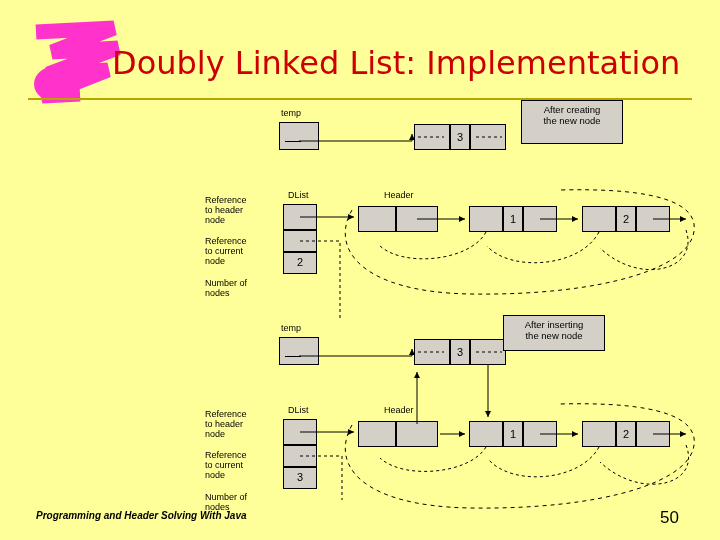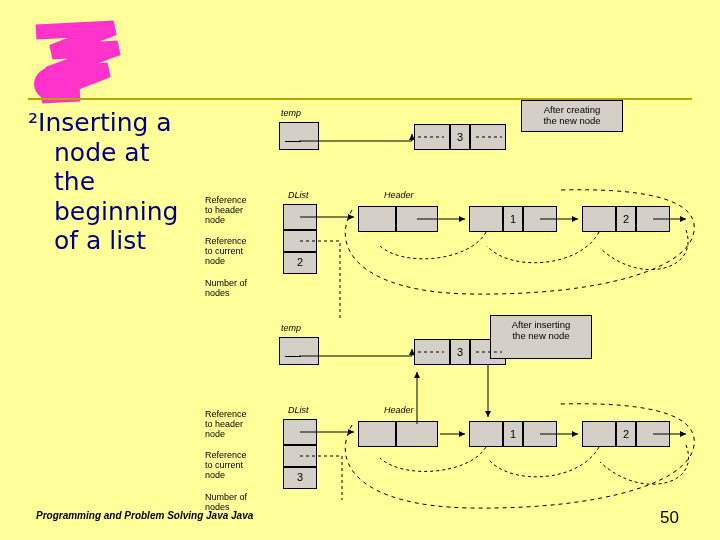--- a/index.html
+++ b/index.html
@@ -73,21 +73,21 @@
     color:#000000;
     text-align:center;
   }
   .lbl {
     position:absolute;
     font-size:9px;
     color:#000000;
     text-align:left;
     line-height:1.12;
   }
-  .lbl.l { text-align:left;font-style:italic; }
+  .lbl.l { text-align:left; }
   .note {
     position:absolute;
     background:#d4d0c8;
     border:1px solid #000000;
     font-size:9.5px;
     color:#000000;
     text-align:center;
     line-height:1.2;
     padding-top:3px;
     box-sizing:border-box;
@@ -100,43 +100,37 @@
 
 <div class="slide">
 
   <div class="logo">
     <svg viewBox="0 0 108 88" width="108" height="88">
       <path d="M14,14 L92,10 L30,34 L96,30 L26,56 L86,52 L20,78 L58,76" stroke="#ff33cc" stroke-width="15" fill="none" stroke-linecap="butt" stroke-linejoin="miter"></path>
       <ellipse cx="34" cy="66" rx="22" ry="18" fill="#ff33cc"></ellipse>
     </svg>
   </div>
 
+  <div class="title">Doubly Linked List: Implementation</div>
   <div class="title-rule"></div>
 
-  <div class="bullet">
-    <span class="mark">²</span><span>Inserting a</span>
-    <span class="ind">node at</span>
-    <span class="ind">the</span>
-    <span class="ind">beginning</span>
-    <span class="ind">of a list</span>
-  </div>
 
   <div class="dg">
 
     <div class="lbl l" style="left:281px; top:108px; width:60px;">temp</div>
 
     <div class="box" style="left:279px; top:122px; width:40px; height:28px;"></div>
     <div class="hline" style="left:285px; top:141px; width:16px;"></div>
 
     <div class="box" style="left:414px; top:124px; width:36px; height:26px;"></div>
     <div class="box" style="left:450px; top:124px; width:20px; height:26px;"></div>
     <div class="box" style="left:470px; top:124px; width:36px; height:26px;"></div>
     <div class="cell-val" style="left:450px; top:131px; width:20px;">3</div>
 
-    <div class="note" style="left:521px; top:100px; width:102px; height:32px;">
+    <div class="note" style="left:521px; top:100px; width:102px; height:44px;">
       <div>After creating</div>
       <div>the new node</div>
     </div>
 
     <div class="lbl" style="left:205px; top:195px; width:62px;">
       <div>Reference</div>
       <div>to header</div>
       <div>node</div>
     </div>
     <div class="lbl" style="left:205px; top:236px; width:62px;">
@@ -175,21 +169,21 @@
     <div class="lbl l" style="left:281px; top:323px; width:60px;">temp</div>
 
     <div class="box" style="left:279px; top:337px; width:40px; height:28px;"></div>
     <div class="hline" style="left:285px; top:356px; width:16px;"></div>
 
     <div class="box" style="left:414px; top:339px; width:36px; height:26px;"></div>
     <div class="box" style="left:450px; top:339px; width:20px; height:26px;"></div>
     <div class="box" style="left:470px; top:339px; width:36px; height:26px;"></div>
     <div class="cell-val" style="left:450px; top:346px; width:20px;">3</div>
 
-    <div class="note" style="left:490px; top:315px; width:102px; height:44px;text-align:center;">
+    <div class="note" style="left:503px; top:315px; width:102px; height:36px;text-align:center;">
       <div>After inserting</div>
       <div>the new node</div>
     </div>
 
     <div class="lbl" style="left:205px; top:409px; width:62px;">
       <div>Reference</div>
       <div>to header</div>
       <div>node</div>
     </div>
     <div class="lbl" style="left:205px; top:450px; width:62px;">
@@ -268,15 +262,15 @@
       <path d="M540,434 L578,434" marker-end="url(#ah)"></path>
       <path d="M653,434 L686,434" marker-end="url(#ah)"></path>
 
       <path d="M486,447 C470,474 404,480 380,458" stroke-dasharray="3,3"></path>
       <path d="M599,447 C580,482 512,486 489,460" stroke-dasharray="3,3"></path>
       <path d="M686,445 C702,486 640,500 600,462" stroke-dasharray="3,3"></path>
       <path d="M352,425 C330,464 360,506 470,508 C600,510 700,482 694,438 C690,412 640,402 560,404" stroke-dasharray="4,4"></path>
     </g>
   </svg>
 
-  <div class="footer">Programming and Problem Solving Java Java</div>
+  <div class="footer">Programming and Header Solving With Java</div>
   <div class="pagenum">50</div>
 </div>
 
 </body></html>

